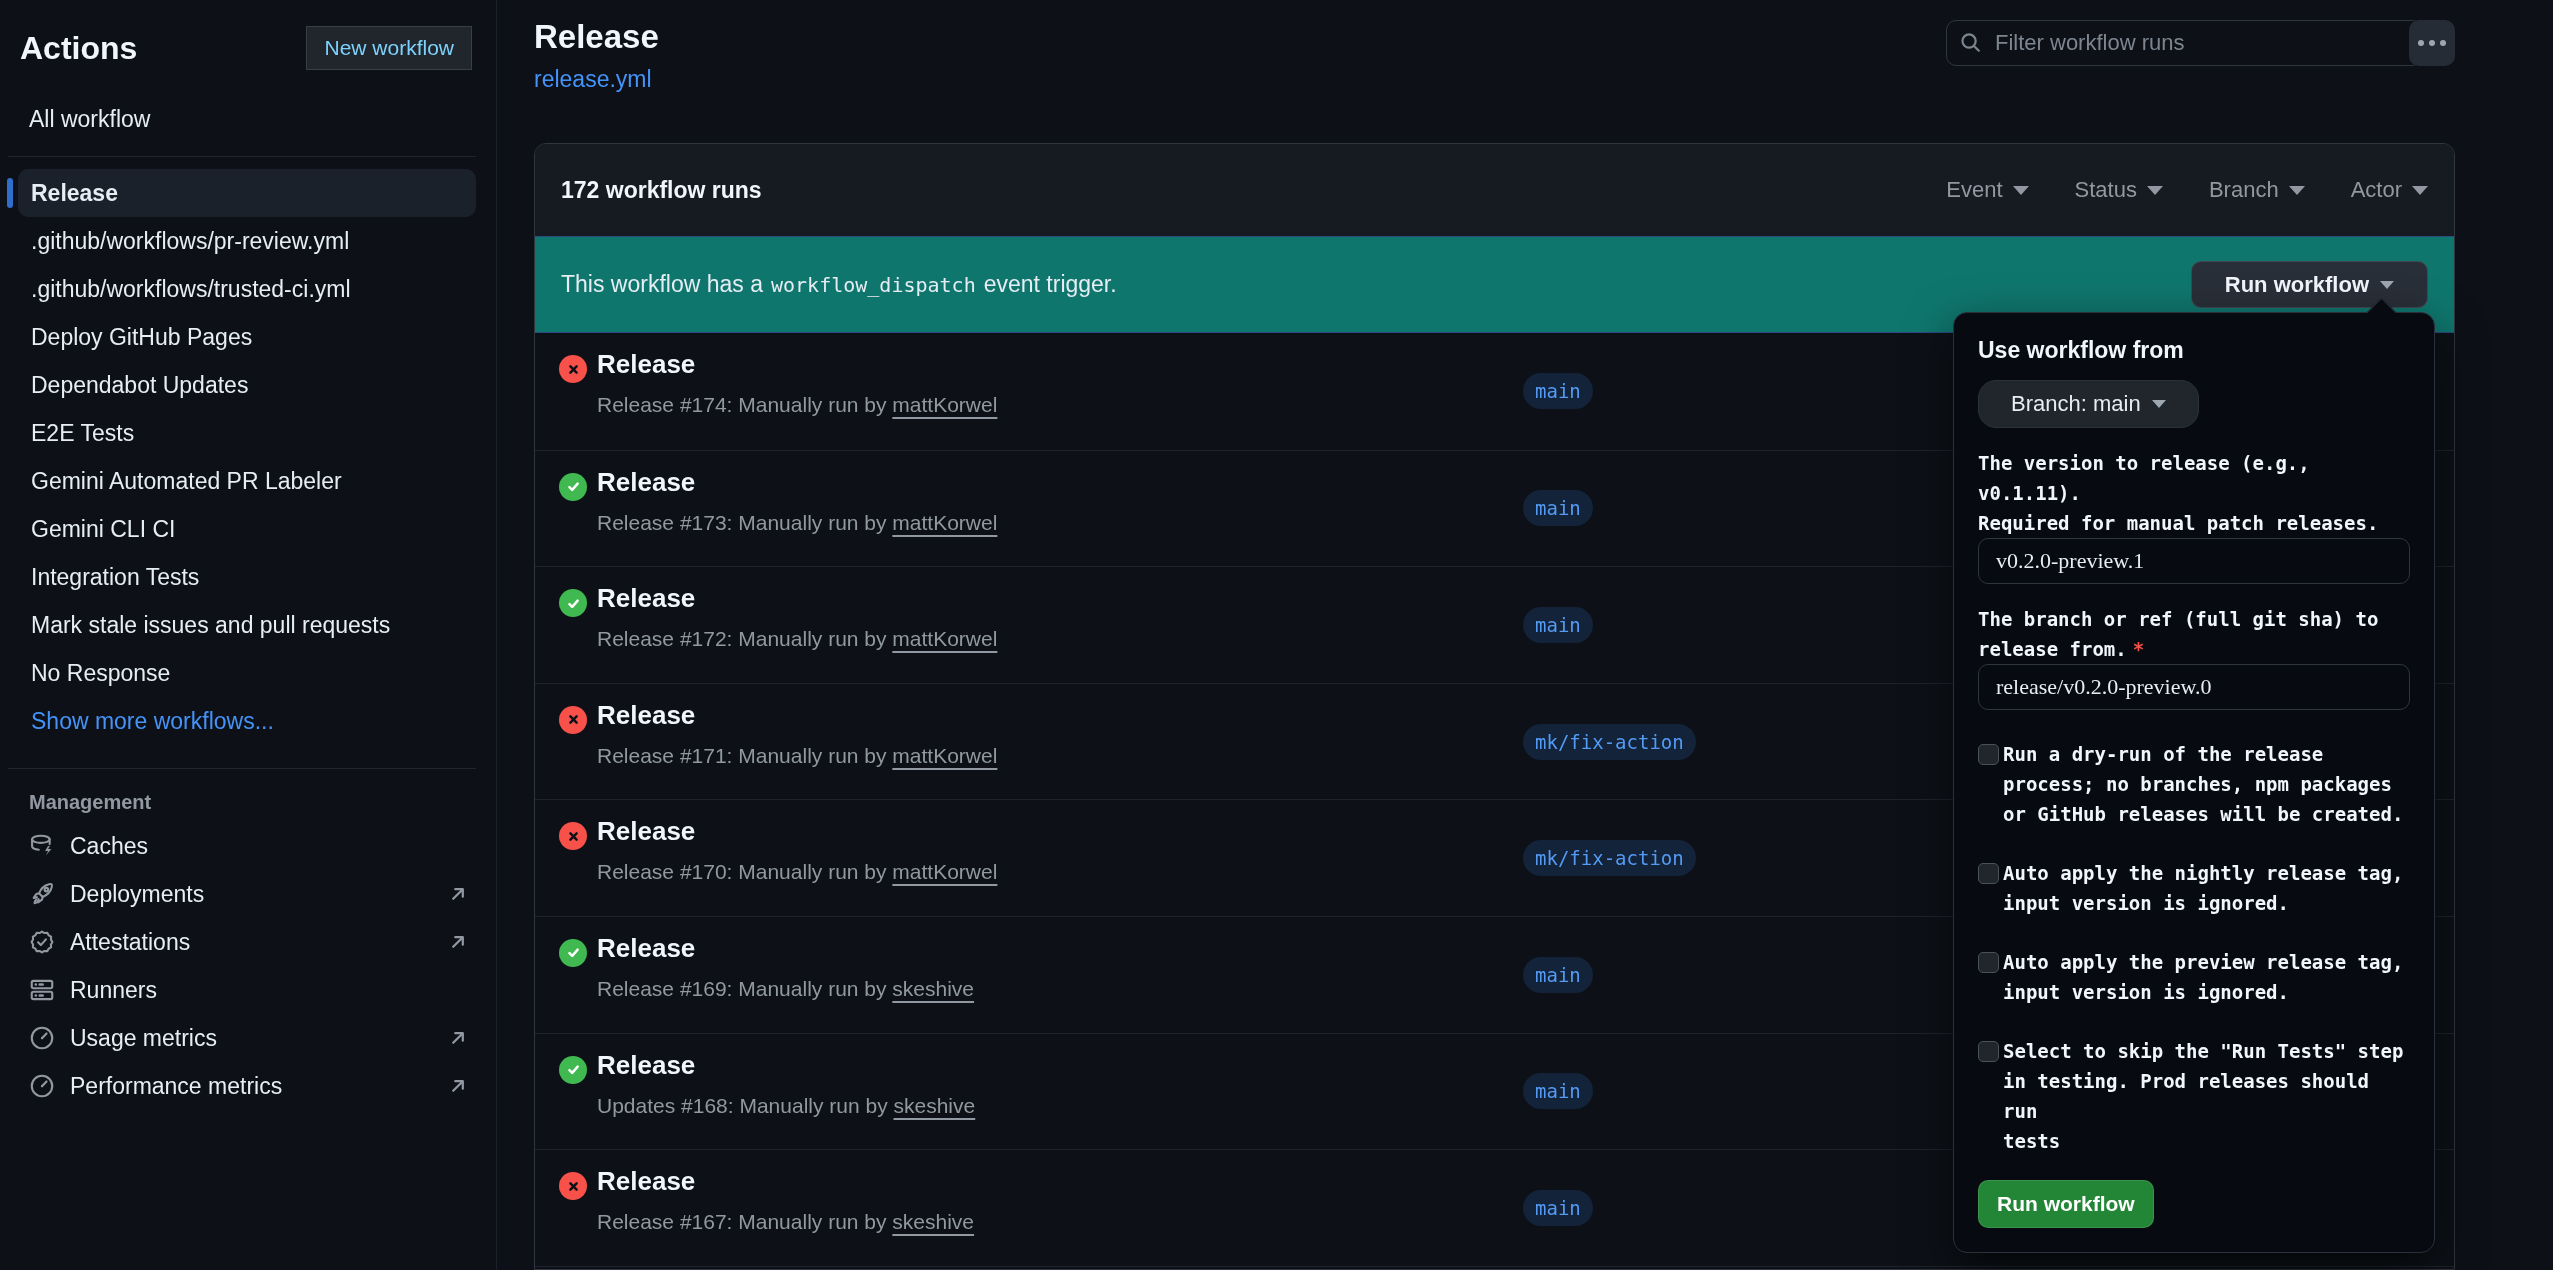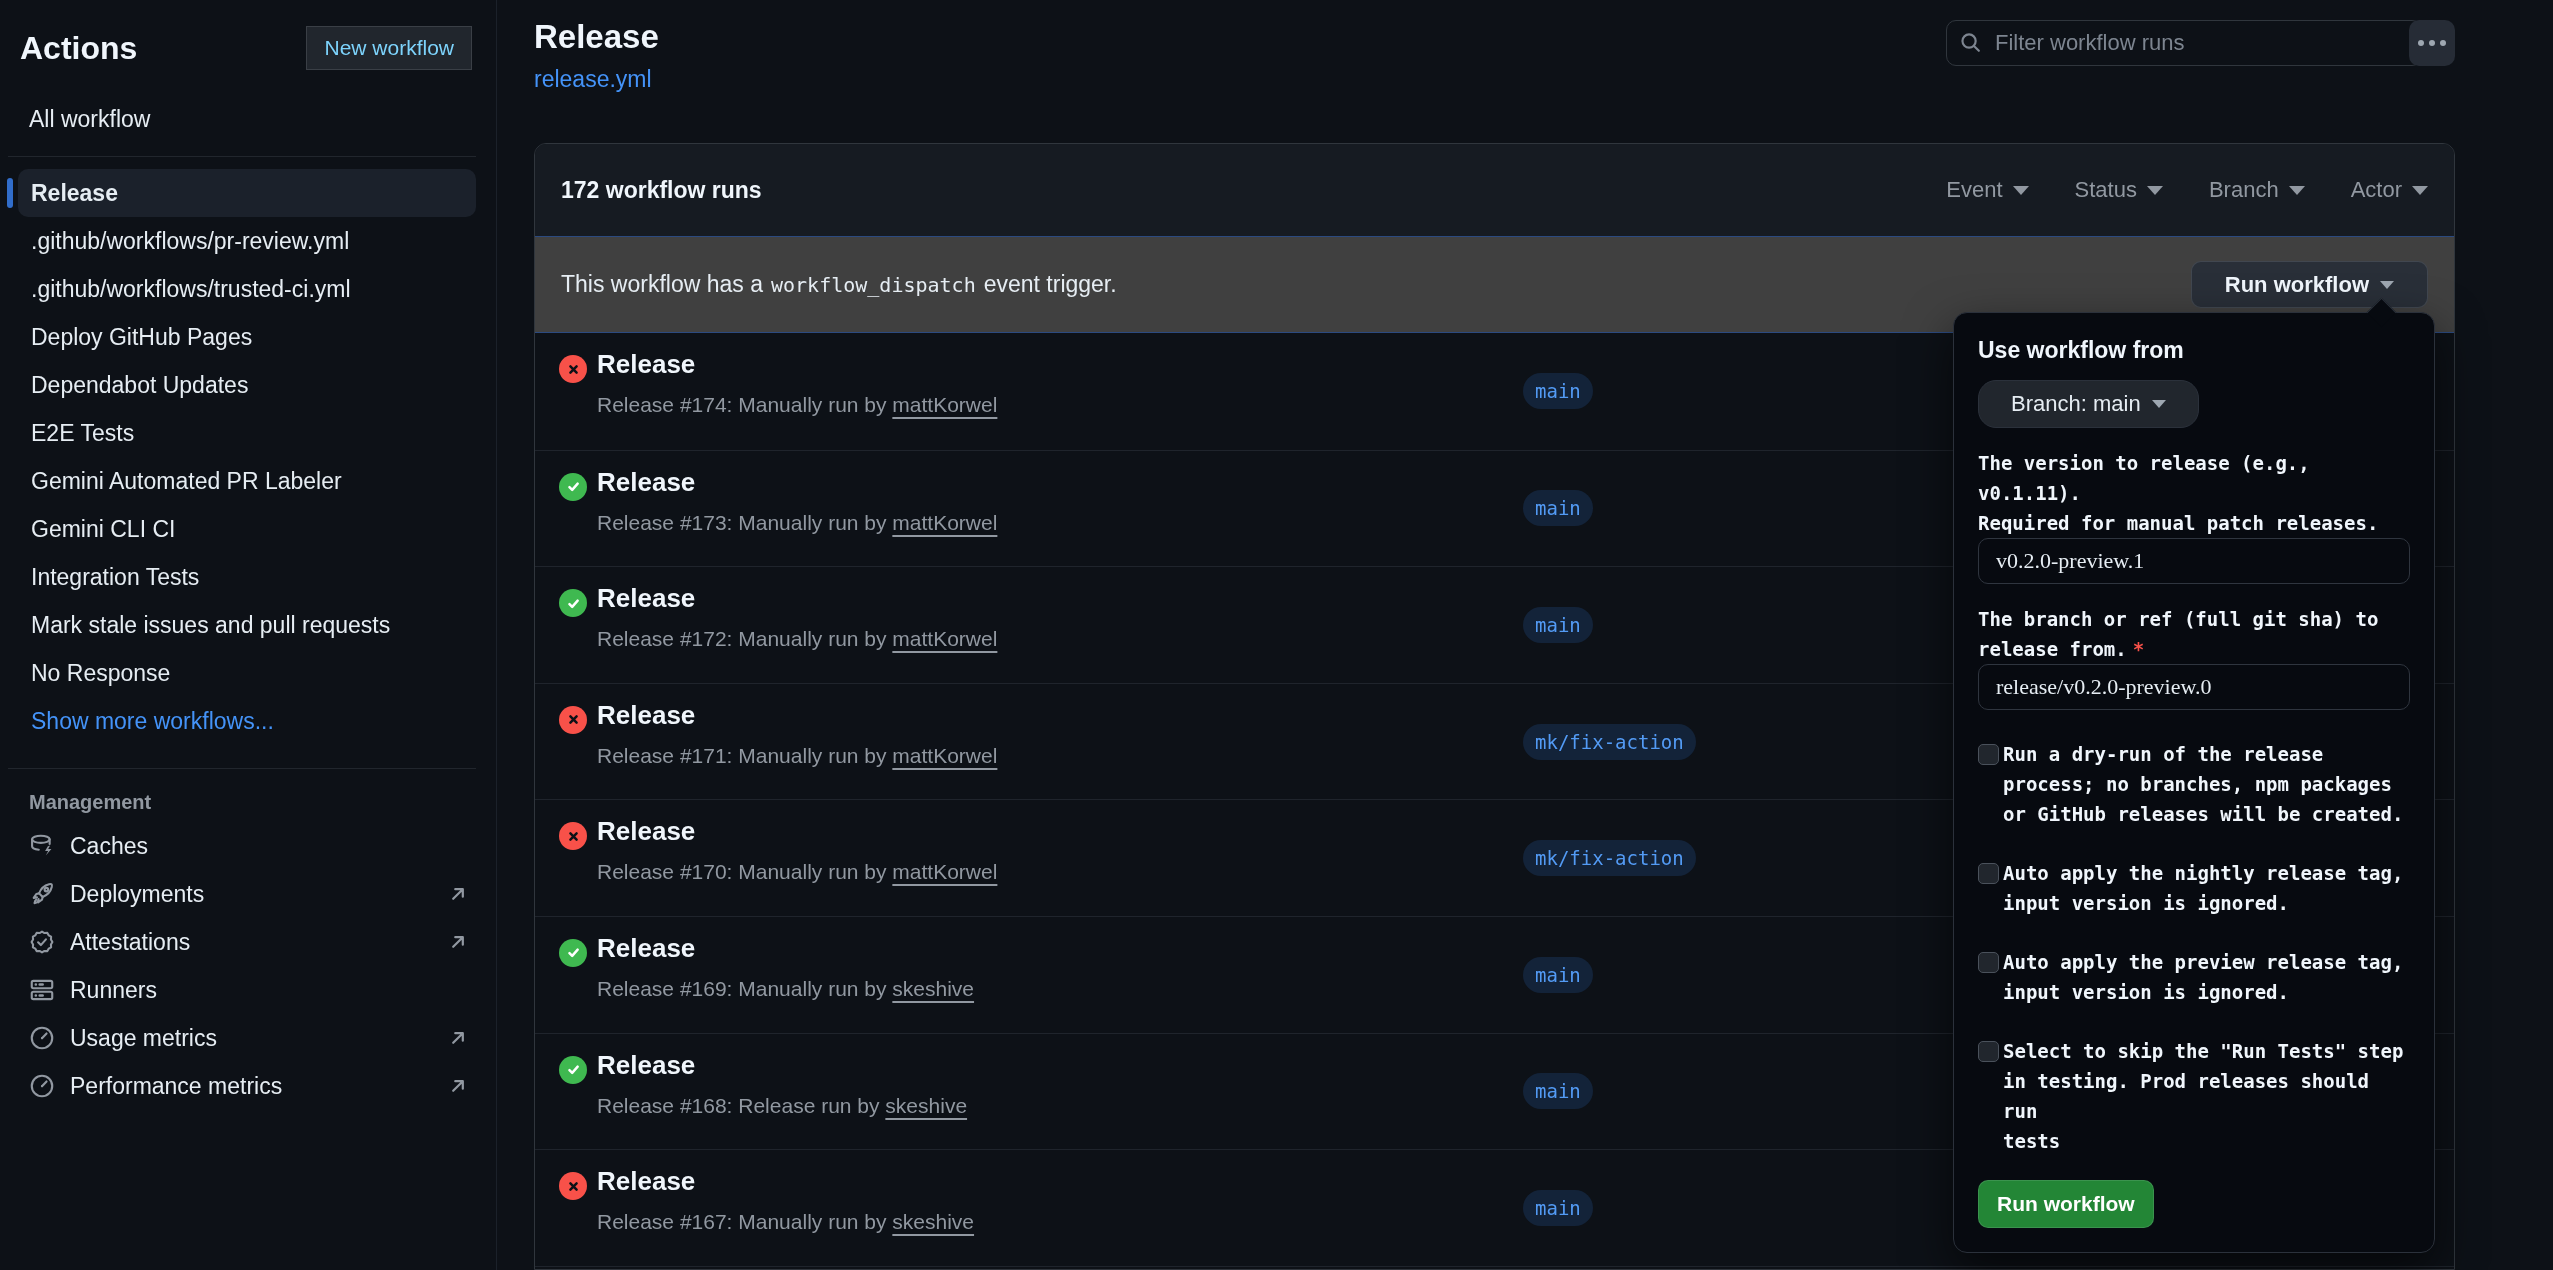--- a/index.html
+++ b/index.html
@@ -46,21 +46,21 @@
   .dot{width:6px;height:6px;border-radius:50%;background:currentColor}
 
   
   .panel{position:absolute;left:534px;top:143px;width:1921px;height:1127px;border:1px solid #30363d;
     border-radius:12px 12px 0 0;background:#0d1117;box-sizing:border-box;overflow:hidden}
   .panel-head{height:92px;background:#161b22;display:flex;align-items:center;padding:0 26px;box-sizing:border-box}
   .count{font-size:23px;font-weight:bold;color:#f0f6fc}
   .filters{margin-left:auto;display:flex;gap:46px}
   .filter{display:flex;align-items:center;gap:10px;font-size:22px;color:#9198a1;cursor:pointer}
   .caret{width:0;height:0;border-left:8px solid transparent;border-right:8px solid transparent;border-top:9px solid currentColor}
-  .banner{height:97px;background:#404040;border-top:1px solid #2b4a80;border-bottom:1px solid #2b4a80;
+  .banner{height:97px;background:#0f766e;border-top:1px solid #2b4a80;border-bottom:1px solid #2b4a80;
     display:flex;align-items:center;padding:0 26px;box-sizing:border-box}
   .banner-text{font-size:23px;color:#e6edf3}
   .banner-text code{font-family:"DejaVu Sans Mono",monospace;font-size:20px;margin:0 8px}
   .run-btn-secondary{margin-left:auto;height:47px;padding:0 33px;display:flex;align-items:center;gap:11px;
     background:#292f38;border:1px solid rgba(240,246,252,0.12);border-radius:10px;color:#f0f6fc;
     font-size:22px;font-weight:600;cursor:pointer;font-family:inherit}
   .run-btn-secondary .caret{border-left-width:7px;border-right-width:7px;border-top-width:8px;color:#9ea7b1}
   .rows::after{content:"";display:block;height:20px;border-top:1px solid #1f242c}
   .run-row{position:relative;height:116.6px;border-top:1px solid #1f242c;box-sizing:border-box}
   .run-row:first-child{border-top:none}
@@ -379,21 +379,21 @@
   </div>
       <div class="run-row">
     <span class="status-icon success">
       <svg viewBox="0 0 16 16" fill="none" stroke="#ffffff" stroke-width="2.1" stroke-linecap="round" stroke-linejoin="round">
             <path d="m4.6 8.5 2.3 2.3 4.6-5.2"></path>
           </svg>
 
     </span>
     <span class="run-title">Release</span>
     <span class="run-desc">
-      <span>Release #168: Release run by </span>
+      <span>Updates #168: Manually run by </span>
       <a>skeshive</a>
     </span>
     <span class="branch-badge">main</span>
 
   </div>
       <div class="run-row">
     <span class="status-icon failure">
 
       <svg viewBox="0 0 16 16" fill="none" stroke="#0d1117" stroke-width="2.1" stroke-linecap="round">
             <path d="m5.4 5.4 5.2 5.2M10.6 5.4l-5.2 5.2"></path>

